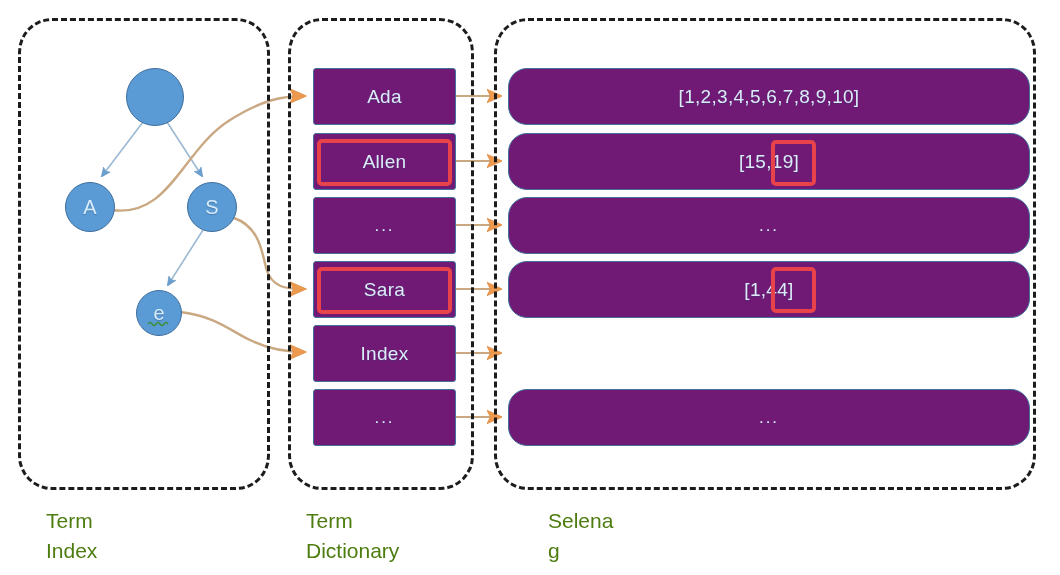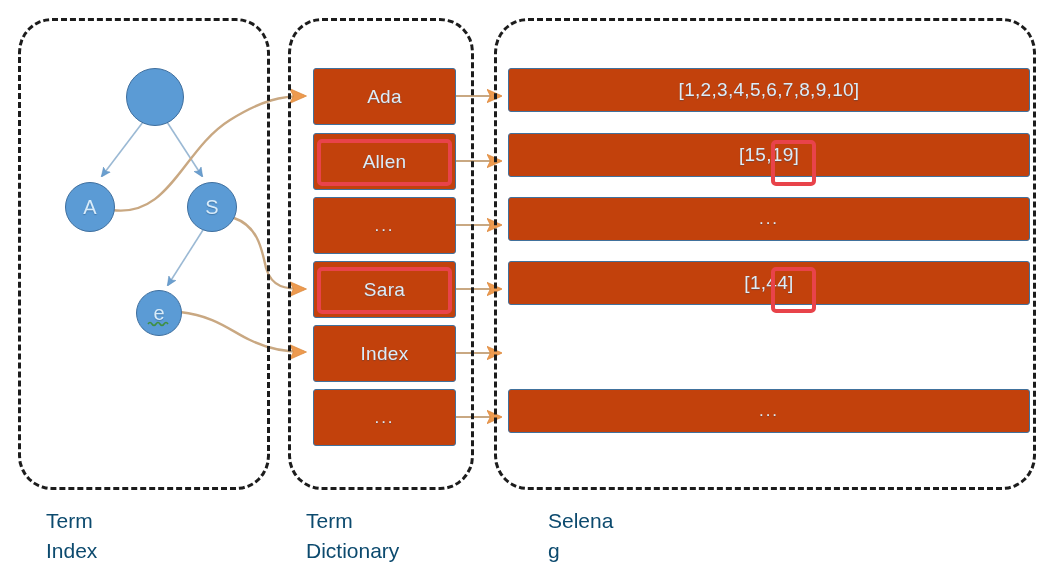--- a/index.html
+++ b/index.html
@@ -35,40 +35,40 @@
     box-sizing: border-box;
     background: transparent;
   }
   #group-term-index   { left: 18px;  top: 18px; width: 252px; height: 472px; }
   #group-term-dict    { left: 288px; top: 18px; width: 186px; height: 472px; }
   #group-posting      { left: 494px; top: 18px; width: 542px; height: 472px; }
 
   
   .cell {
     position: absolute;
-    background: #c2410c;
+    background: #701a75;
     border: 1px solid #41719c;
     border-radius: 3px;
     box-sizing: border-box;
     color: #dcecf8;
     display: flex;
     align-items: center;
     justify-content: center;
     font-size: 19px;
     letter-spacing: 0.3px;
     text-shadow: 0 1px 1px rgba(30,70,110,0.35);
     white-space: nowrap;
   }
   .cell.ellipsis {
     font-size: 17px;
     letter-spacing: 2px;
   }
 
   .term-cell   { left: 313px; width: 143px; height: 57px; }
-  .post-cell   { left: 508px; width: 522px; height: 44px; }
+  .post-cell   { left: 508px; width: 522px; height: 57px; border-radius: 19px; }
 
   
   .row0 { top: 68px;  }
   .row1 { top: 133px; }
   .row2 { top: 197px; }
   .row3 { top: 261px; }
   .row4 { top: 325px; }
   .row5 { top: 389px; }
 
   
@@ -113,21 +113,21 @@
     width: 24px;
     height: 8px;
     pointer-events: none;
   }
 
   
   .caption {
     position: absolute;
     font-family: "Liberation Sans", sans-serif;
     font-size: 21px;
-    color: #0c4a6e;
+    color: #4d7c0f;
     line-height: 30px;
     white-space: pre-line;
   }
   #caption-term-index { left: 46px;  top: 506px; }
   #caption-term-dict  { left: 306px; top: 506px; }
   #caption-posting    { left: 548px; top: 506px; width: 72px; }
 </style>
 </head>
 <body>
 

